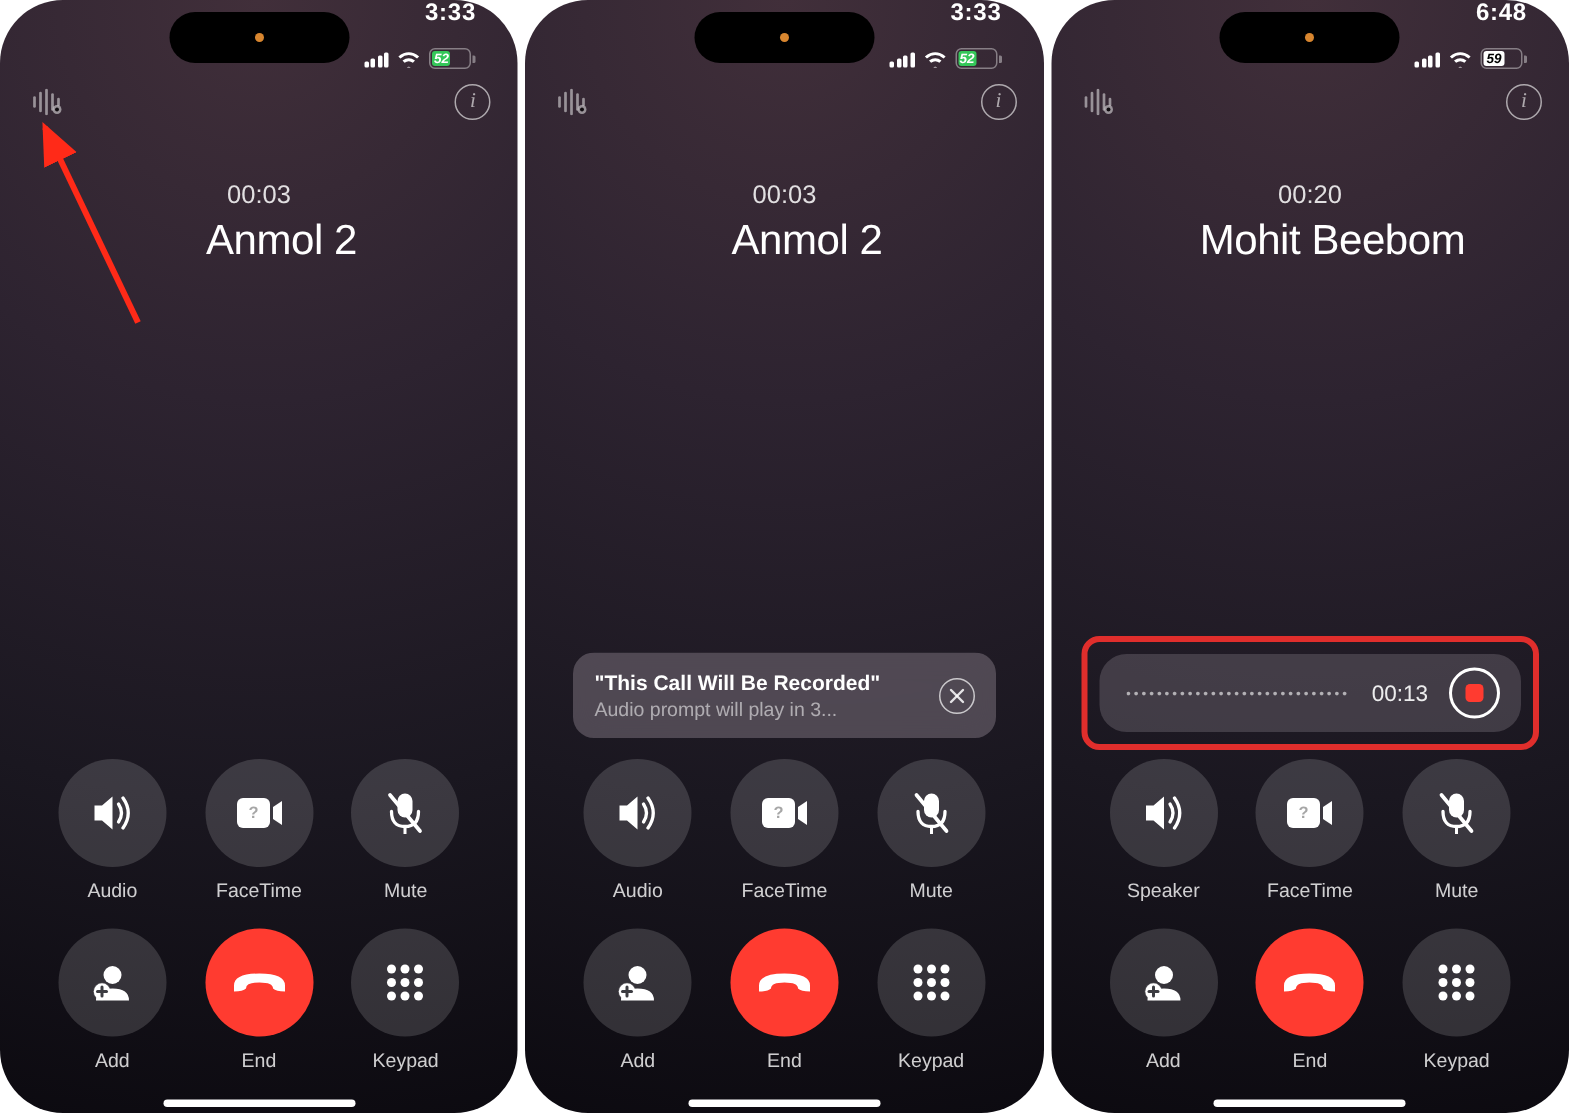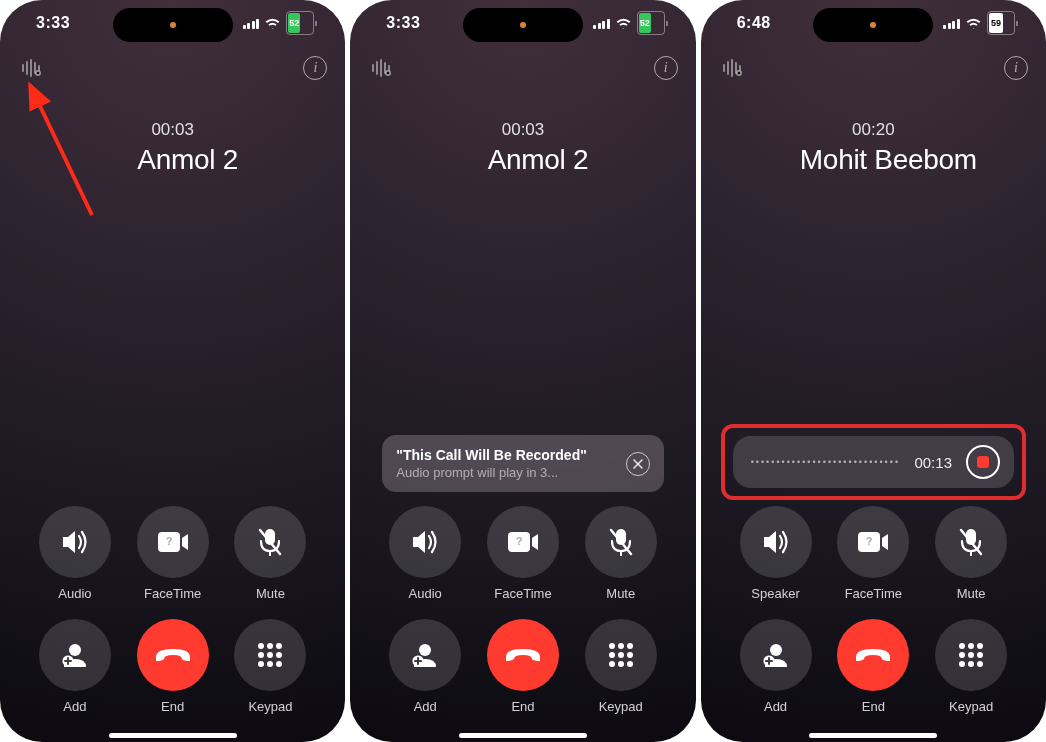--- a/index.html
+++ b/index.html
@@ -1,32 +1,32 @@
 <!DOCTYPE html>
 <html><head>
 <meta charset="utf-8">
 <style>
 *{box-sizing:border-box;margin:0;padding:0;}
 html,body{width:1046px;height:742px;background:#fff;font-family:-apple-system,Helvetica,Arial,sans-serif;color:#fff;-webkit-font-smoothing:antialiased;}
 .row{display:flex;gap:5px;padding:0;}
 .phone{flex:1 1 0;height:742px;position:relative;border-radius:42px;overflow:hidden;background:radial-gradient(circle at 50% 0%,#412f3a 0%,#2d2330 35%,#1a1720 70%,#0c0a10 100%);}
-.status-bar{height:46px;display:flex;align-items:center;justify-content:space-between;padding:0 28px 0 36px;font-size:16px;font-weight:600;}
+.status-bar{height:46px;display:flex;align-items:flex-end;justify-content:space-between;padding:0 28px 0 36px;font-size:16px;font-weight:600;flex-direction:column;}
 .status-left{letter-spacing:0.5px;}
 .status-right{display:flex;align-items:center;gap:5px;}
 .dynamic-island{position:absolute;top:8px;left:50%;transform:translateX(-50%);width:120px;height:34px;background:#000;border-radius:20px;display:flex;align-items:center;justify-content:center;}
 .island-dot{width:6px;height:6px;border-radius:50%;background:#d8862f;}
 .sig-bars{display:flex;align-items:flex-end;gap:1.5px;height:12px;}
 .sig-bars span{width:3px;background:#fff;border-radius:1px;}
 .sig-bars span:nth-child(1){height:4px;}
 .sig-bars span:nth-child(2){height:6px;}
 .sig-bars span:nth-child(3){height:8px;}
 .sig-bars span:nth-child(4){height:10px;}
 .wifi-ic{width:17px;height:12px;}
 .batt{display:flex;align-items:center;gap:1px;}
-.batt-pill{width:28px;height:24px;border:1px solid rgba(255,255,255,0.4);border-radius:4px;position:relative;display:flex;align-items:center;}
+.batt-pill{width:28px;height:14px;border:1px solid rgba(255,255,255,0.4);border-radius:4px;position:relative;display:flex;align-items:center;font-style:italic;}
 .batt-fill{position:absolute;left:1px;top:1px;bottom:1px;border-radius:2px;background:#34c759;display:flex;align-items:center;justify-content:center;font-size:9px;font-weight:700;color:#fff;}
 .batt-fill.w{background:#fff;color:#000;}
 .batt-cap{width:2px;height:5px;background:rgba(255,255,255,0.4);border-radius:0 1px 1px 0;}
 .top-row{display:flex;align-items:center;justify-content:space-between;padding:8px 18px 0;}
 .record-btn{width:28px;height:28px;display:flex;align-items:center;justify-content:center;opacity:0.7;}
 .info-btn{width:24px;height:24px;border:1.8px solid rgba(255,255,255,0.6);border-radius:50%;display:flex;align-items:center;justify-content:center;font-family:Georgia,serif;font-style:italic;font-size:14px;color:rgba(255,255,255,0.6);line-height:1;}
 .call-header{text-align:center;padding-top:2px;}
 .duration{font-size:17px;font-weight:400;color:rgba(255,255,255,0.85);margin-top:36px;}
 .caller{font-size:28px;font-weight:500;margin-top:4px;letter-spacing:-0.3px;padding-left:30px;}
 .arrow{position:absolute;left:12px;top:60px;pointer-events:none;}

